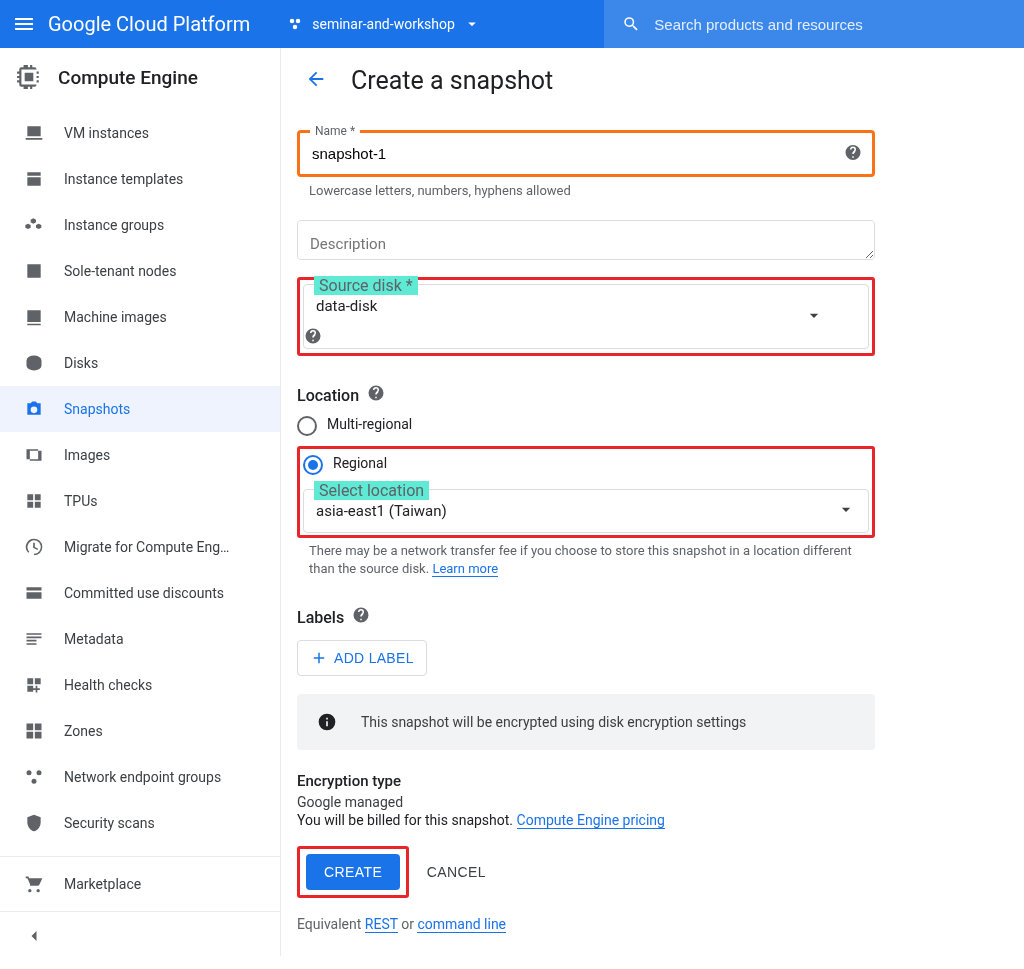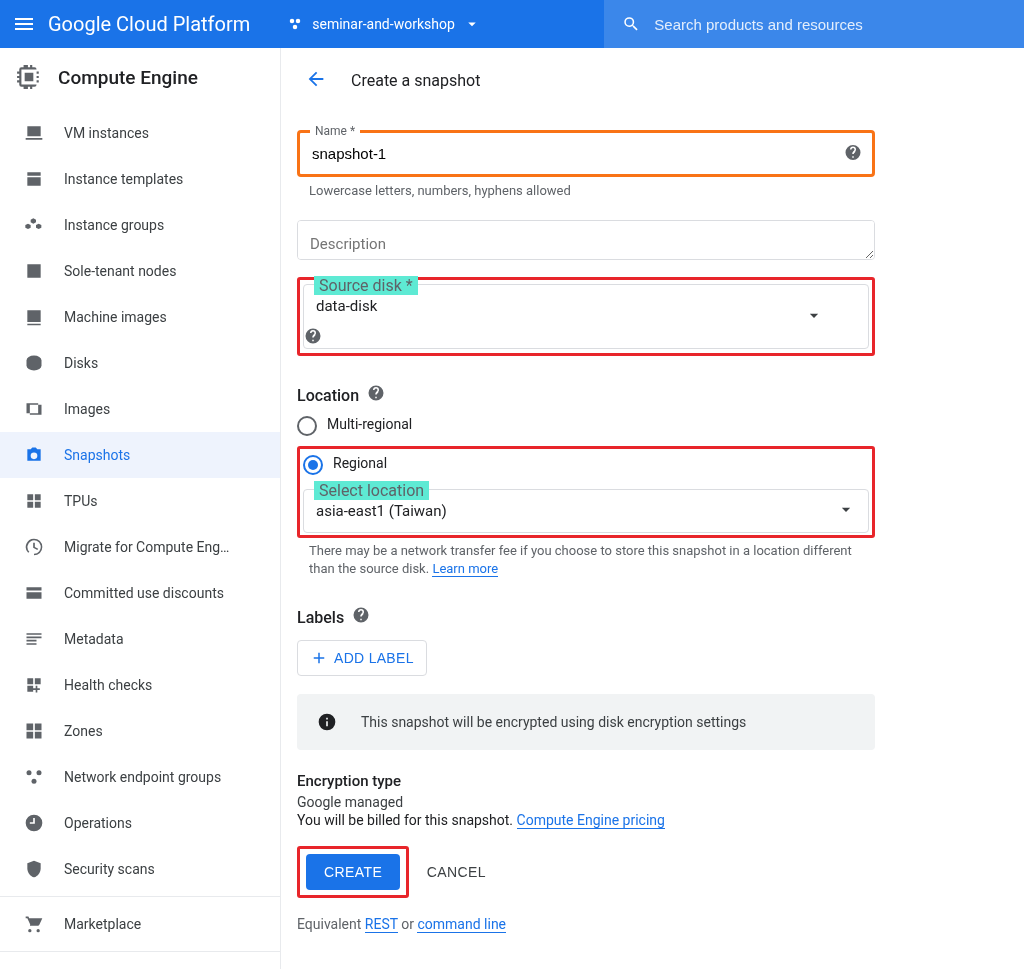--- a/index.html
+++ b/index.html
@@ -29,21 +29,21 @@
   .nav-item.active svg { fill: #1a73e8; }
   .nav-item svg { width: 20px; height: 20px; fill: #5f6368; flex-shrink: 0; }
   .divider { height: 1px; background: #e8eaed; margin: 4px 0; }
   .collapse { height: 40px; display: flex; align-items: center; padding-left: 24px; }
   .collapse svg { width: 20px; height: 20px; fill: #5f6368; }
 
   .main { flex: 1; padding: 0; }
   .page-header { display: flex; align-items: center; height: 64px; padding-left: 16px; gap: 16px; }
   .page-header .back { cursor: pointer; padding: 8px; }
   .page-header .back svg { width: 22px; height: 22px; fill: #1a73e8; }
-  .page-header h1 { font-size: 16px; font-weight: 400; text-align: center; }
+  .page-header h1 { font-size: 25px; font-weight: 400; text-align: center; }
   .form { padding: 0 16px 24px 16px; max-width: 610px; }
 
   .field-wrap { position: relative; border: 3px solid #f97316; border-radius: 4px; margin-top: 18px; }
   .field-wrap .fl-label { position: absolute; top: -9px; left: 10px; background: #fff; padding: 0 5px; font-size: 12px; color: #5f6368; }
   .field-wrap input[type=text] { width: 100%; border: none; outline: none; padding: 12px; font-size: 15px; background: transparent; }
   .field-wrap .help-ic { position: absolute; right: 10px; top: 50%; transform: translateY(-50%); }
   .help-ic svg { width: 18px; height: 18px; fill: #5f6368; }
   .hint { font-size: 13px; color: #5f6368; margin: 6px 0 0 12px; }
 
   textarea.desc { width: 100%; border: 1px solid #dadce0; border-radius: 4px; padding: 14px 12px; font-family: inherit; font-size: 15px; resize: vertical; outline: none; margin-top: 22px; height: 40px; color: #5f6368; }
@@ -155,31 +155,31 @@
             <path d="M4 4h16v14H4z M4 20h16v2H4z"></path>
           </svg>
           <span class="lbl">Machine images</span>
         </div>
         <div class="nav-item">
           <svg viewBox="0 0 24 24">
             <path d="M12 3a9 6 0 019 6v6a9 6 0 01-18 0V9a9 6 0 019-6z"></path>
           </svg>
           <span class="lbl">Disks</span>
         </div>
+        <div class="nav-item active">
+          <svg viewBox="0 0 24 24">
+            <path d="M4 5h4l2-2h4l2 2h4v14H4z M12 9a4 4 0 104 4 4 4 0 00-4-4z"></path>
+          </svg>
+          <span class="lbl">Snapshots</span>
+        </div>
         <div class="nav-item">
           <svg viewBox="0 0 24 24">
             <path d="M3 5h14v12H3z M7 7h14v12H7z" fill-rule="evenodd"></path>
           </svg>
           <span class="lbl">Images</span>
-        </div>
-        <div class="nav-item active">
-          <svg viewBox="0 0 24 24">
-            <path d="M4 5h4l2-2h4l2 2h4v14H4z M12 9a4 4 0 104 4 4 4 0 00-4-4z"></path>
-          </svg>
-          <span class="lbl">Snapshots</span>
         </div>
         <div class="nav-item">
           <svg viewBox="0 0 24 24">
             <path d="M4 4h7v7H4zM13 4h7v7h-7zM4 13h7v7H4zM13 13h7v7h-7z"></path>
           </svg>
           <span class="lbl">TPUs</span>
         </div>
         <div class="nav-item">
           <svg viewBox="0 0 24 24">
             <path d="M12 2a10 10 0 00-7 17l1.4-1.4A8 8 0 1112 20v2a10 10 0 000-20zM11 7h2v5l4 2-1 1.7-5-2.7z"></path>
@@ -210,26 +210,20 @@
           </svg>
           <span class="lbl">Zones</span>
         </div>
         <div class="nav-item">
           <svg viewBox="0 0 24 24">
             <circle cx="6" cy="7" r="3"></circle>
             <circle cx="18" cy="7" r="3"></circle>
             <circle cx="12" cy="17" r="3"></circle>
           </svg>
           <span class="lbl">Network endpoint groups</span>
-        </div>
-        <div class="nav-item">
-          <svg viewBox="0 0 24 24">
-            <path d="M12 2a10 10 0 1010 10A10 10 0 0012 2zm1 11H7v-2h4V6h2z"></path>
-          </svg>
-          <span class="lbl">Operations</span>
         </div>
         <div class="nav-item">
           <svg viewBox="0 0 24 24">
             <path d="M12 2l8 3v6c0 5-3.4 9.7-8 11-4.6-1.3-8-6-8-11V5z"></path>
           </svg>
           <span class="lbl">Security scans</span>
         </div>
       </div>
     <div class="divider"></div>
     <div class="nav-item">

